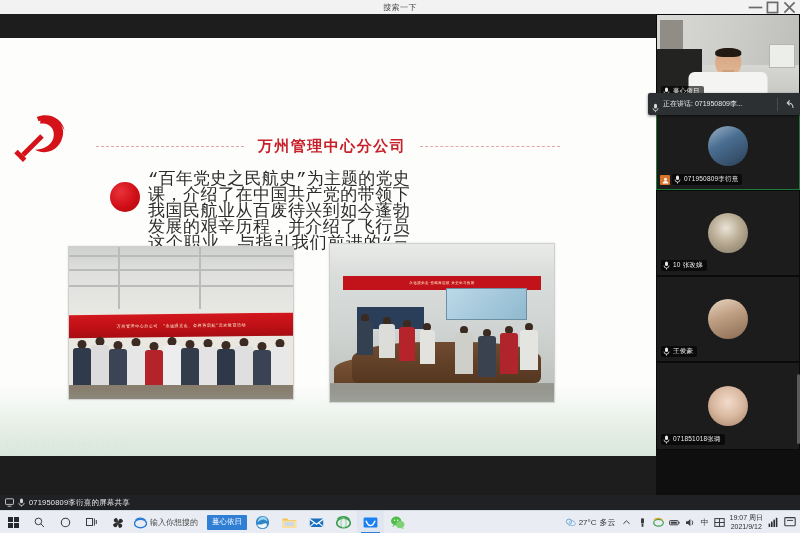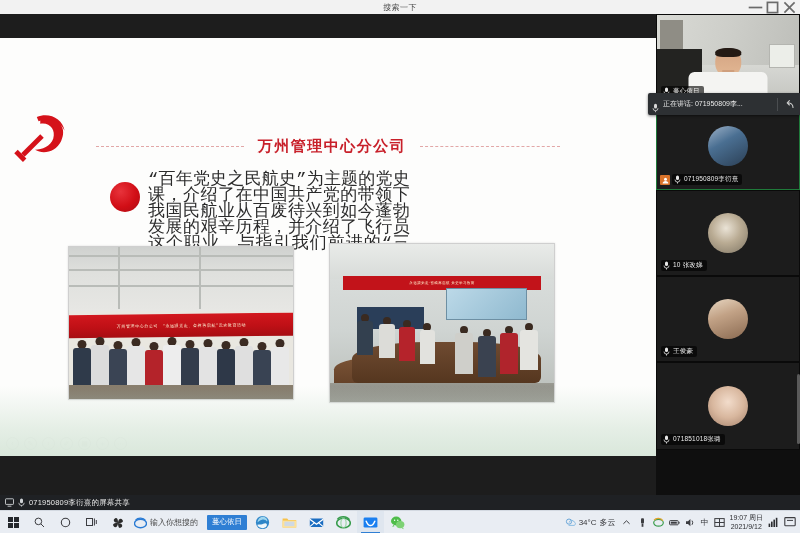--- a/index.html
+++ b/index.html
@@ -726,21 +726,21 @@
   </div>
 
   <div id="tray">
     <div class="wx">
       <span class="ti">
         <svg viewBox="0 0 11 11">
             <circle cx="4" cy="4.6" r="2.6" fill="none" stroke="#6aa6d8" stroke-width="1"></circle>
             <path d="M3.6 8.4 h5.6 a1.8 1.8 0 0 0 0-3.4 a2.6 2.6 0 0 0-5 .6" fill="none" stroke="#8bbde3" stroke-width="1"></path>
           </svg>
       </span>
-      <span class="wtemp">34°C</span>
+      <span class="wtemp">27°C</span>
       <span class="wtemp">多云</span>
     </div>
 
     <span class="ti">
       <svg viewBox="0 0 11 11">
           <path d="M2.4 6.8 L5.5 3.8 L8.6 6.8" fill="none" stroke="#3c3d41" stroke-width="1"></path>
         </svg>
     </span>
 
     <span class="ti">

